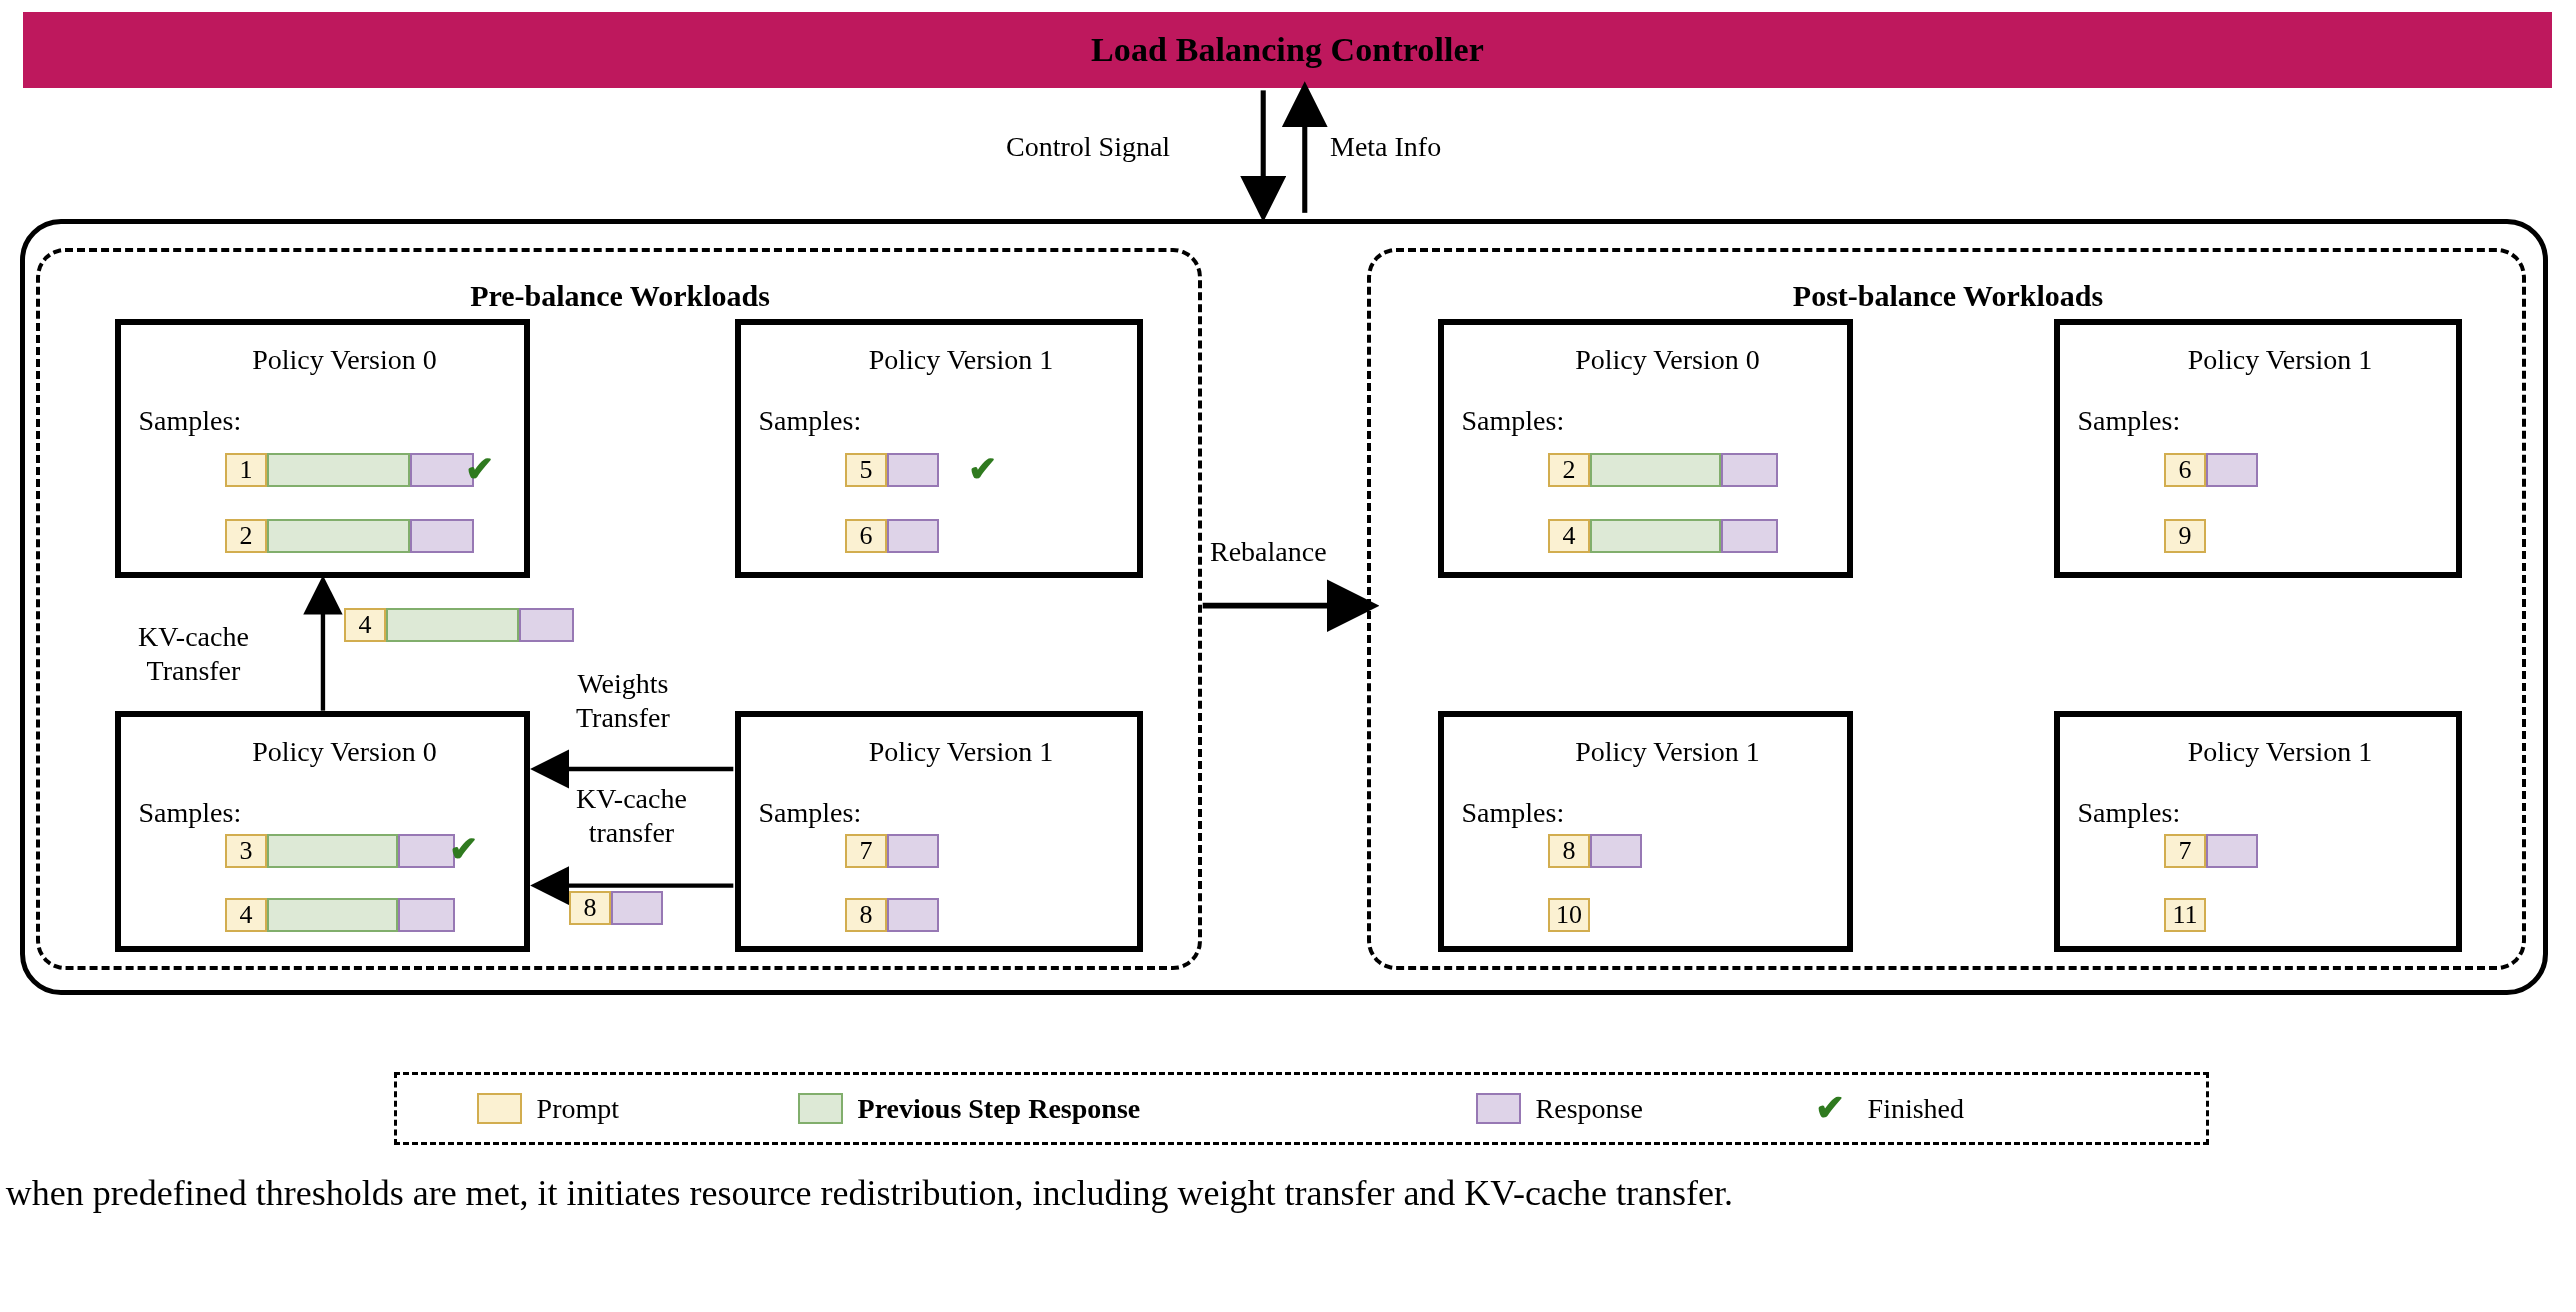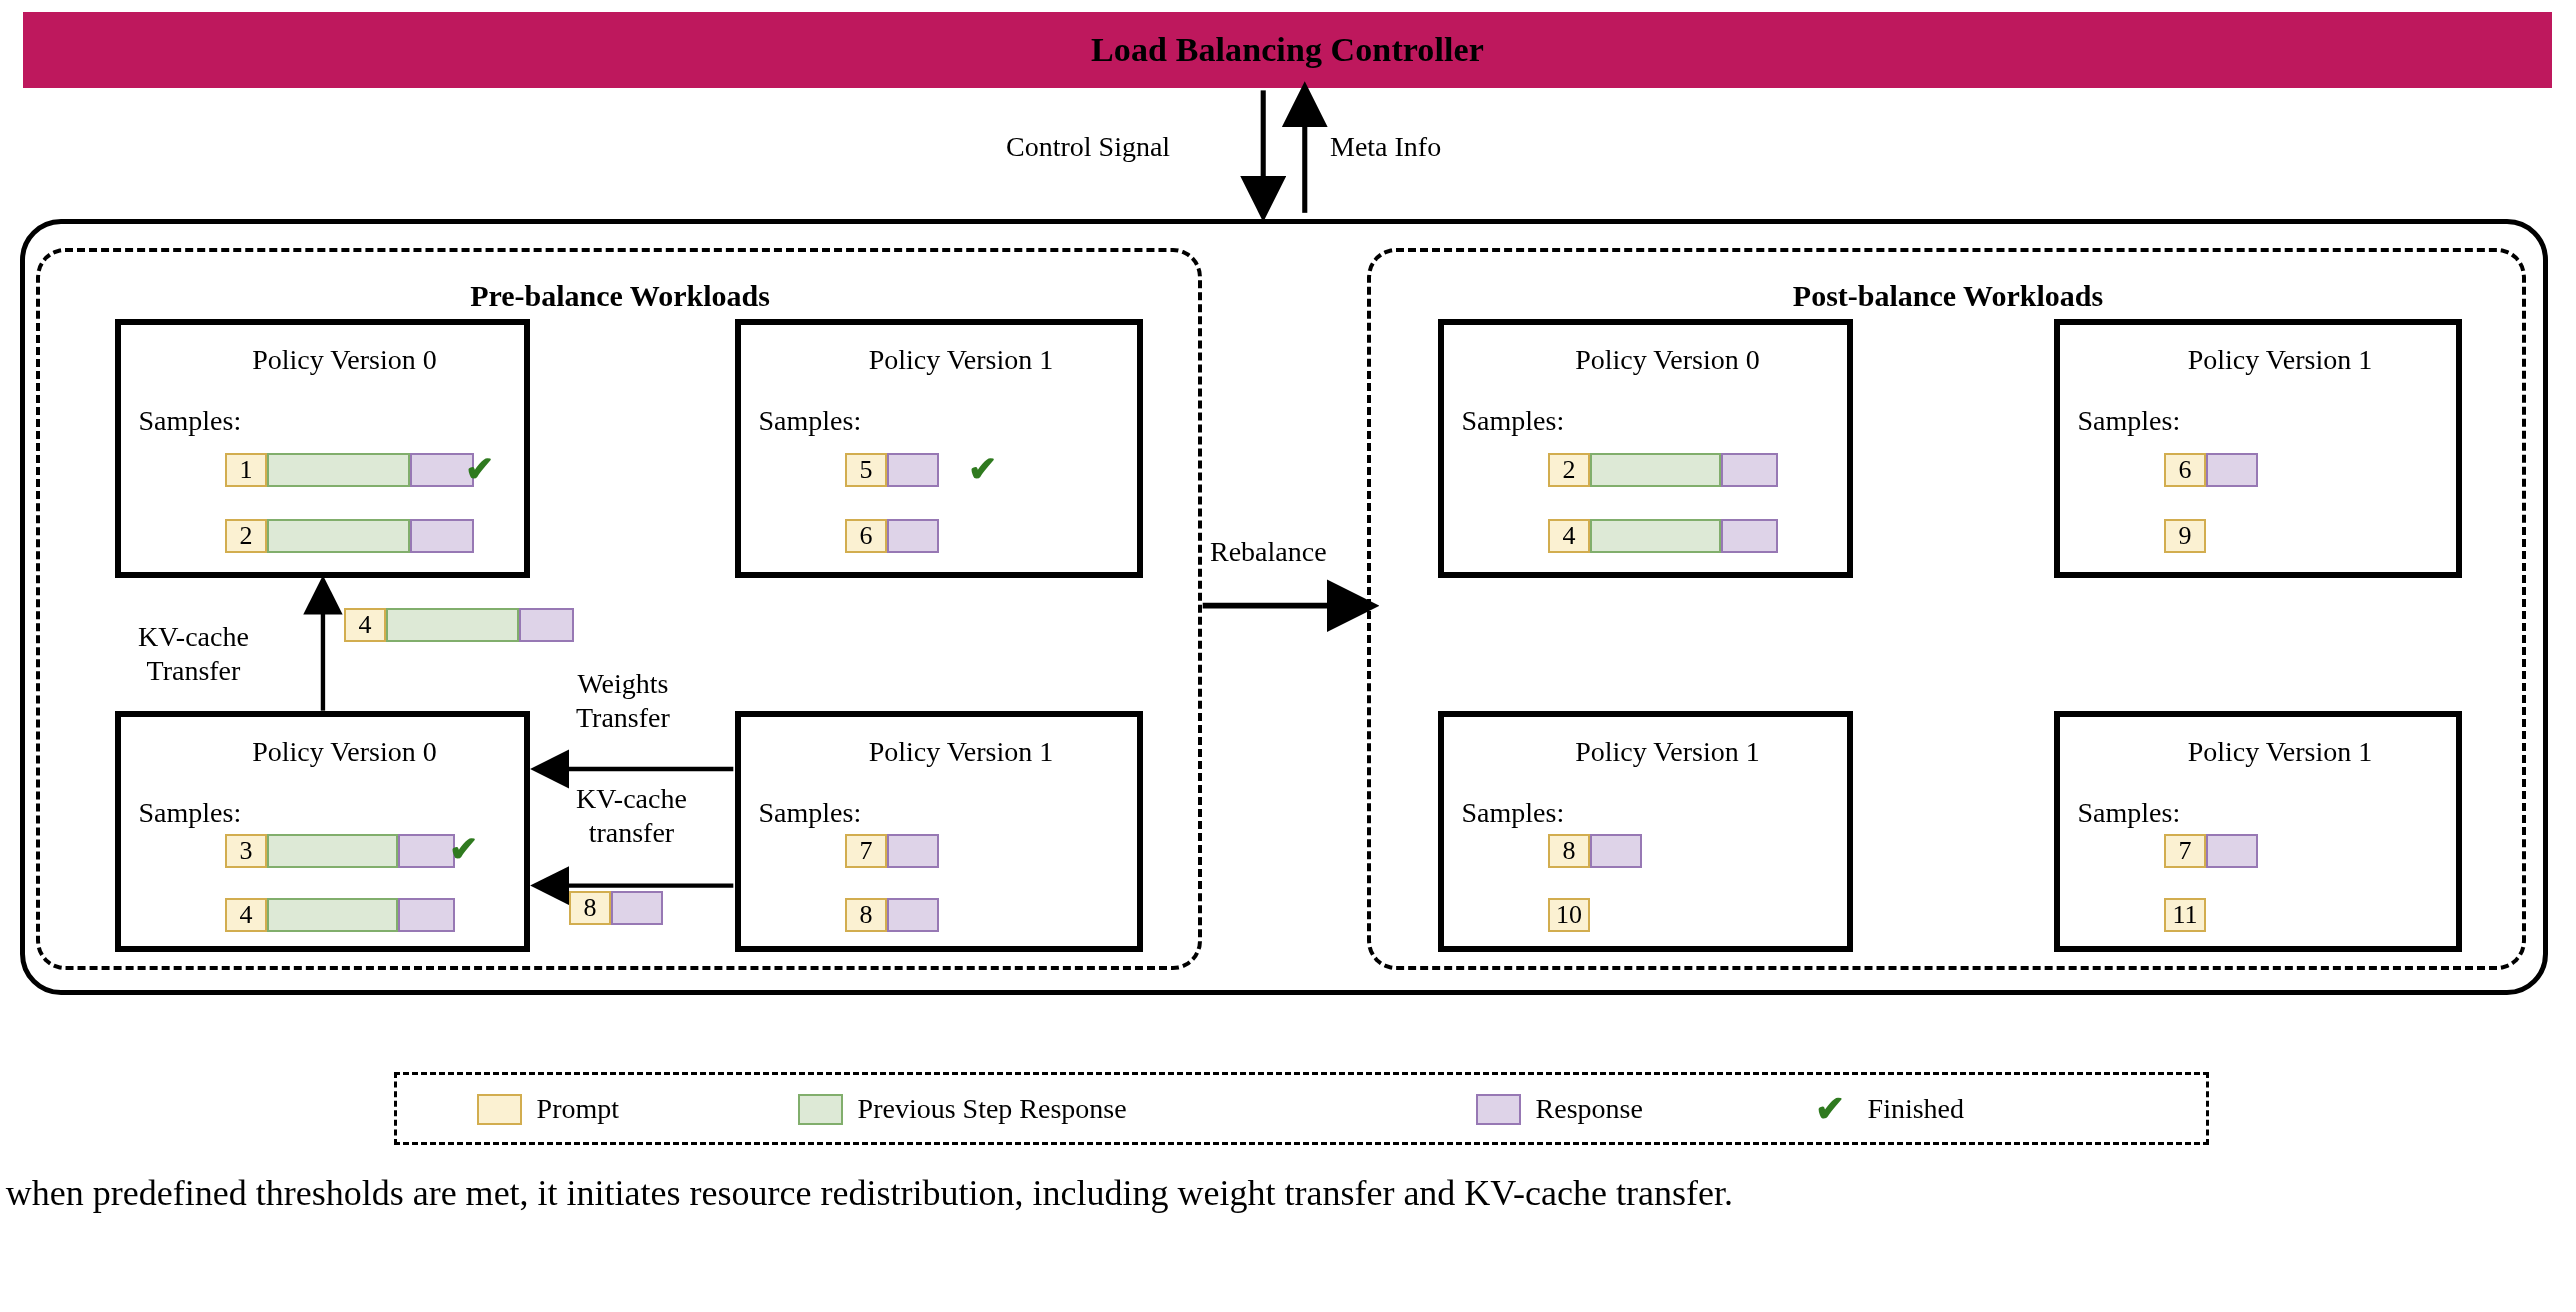--- a/index.html
+++ b/index.html
@@ -53,21 +53,21 @@
   
   #connectors{position:absolute;left:0;top:0;width:2576px;height:1312px;
               pointer-events:none;}
 
   
   #legend{
     position:absolute;left:394px;top:1072px;width:1815px;height:73px;
     border:3.6px dashed #000;box-sizing:border-box;
     display:flex;align-items:center;background:#fff;
   }
-  .legend-item{display:flex;align-items:flex-end;position:absolute;}
+  .legend-item{display:flex;align-items:center;position:absolute;}
   .legend-swatch{width:45px;height:31px;box-sizing:border-box;margin-right:14.6px;}
   .legend-text{font-size:28px;white-space:nowrap;}
 
   
   #caption{
     position:absolute;left:5.8px;top:1170px;width:2566px;
     font-size:36px;line-height:1.28;text-align:left;
   }
 </style>
 </head>
@@ -242,21 +242,21 @@
   <line x1="1006" y1="1215" x2="738" y2="1215" stroke="#000" stroke-width="6" marker-end="url(#ah)"></line>
 
   <line x1="1650" y1="831" x2="1878" y2="831" stroke="#000" stroke-width="8" marker-end="url(#ah)"></line>
 </svg>
 
 <div id="legend">
   <div class="legend-item" style="left:80px;">
     <span class="legend-swatch" style="background:#fbf1d2;border:2.9px solid #d2ad4f;"></span>
     <span class="legend-text">Prompt</span>
   </div>
-  <div class="legend-item" style="left:401px;">
+  <div class="legend-item" style="left:401px;font-weight:bold;">
     <span class="legend-swatch" style="background:#dde9d6;border:2.9px solid #81ae6c;"></span>
     <span class="legend-text">Previous Step Response</span>
   </div>
   <div class="legend-item" style="left:1079px;">
     <span class="legend-swatch" style="background:#ded3e8;border:2.9px solid #9778b4;"></span>
     <span class="legend-text">Response</span>
   </div>
   <div class="legend-item" style="left:1418px;">
     <span class="legend-swatch" style="border:none;color:#2f7a1f;font-size:36px;font-weight:bold;line-height:31px;width:38px;">✔</span>
     <span class="legend-text">Finished</span>

